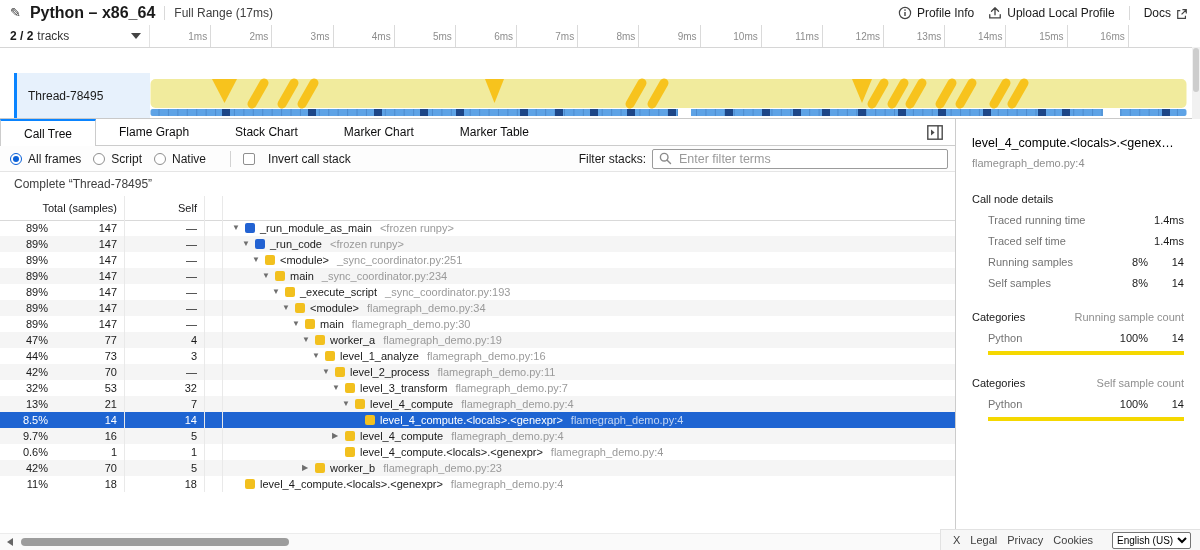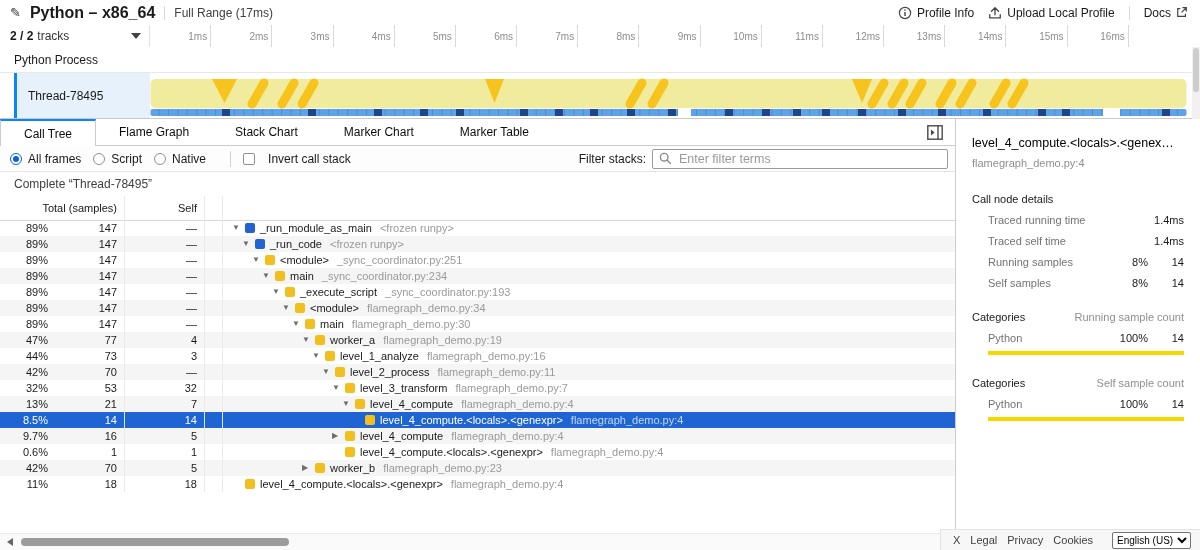--- a/index.html
+++ b/index.html
@@ -7,21 +7,21 @@
        font-family:"Liberation Sans","DejaVu Sans",sans-serif;font-size:12px;color:#1a1a1a;}
 
   
   .app-header{position:absolute;top:0;left:0;right:0;height:25px;border-bottom:1px solid #e3e3e3;
               display:flex;align-items:center;background:#fff;}
   .hdr-left{display:flex;align-items:center;gap:9px;padding-left:10px;}
   .profile-name{font-weight:bold;font-size:16px;}
   .vsep{width:1px;height:14px;background:#d9d9d9;}
   .link{color:#404040;cursor:pointer;text-decoration:none;}
   .hdr-right{margin-left:auto;display:flex;align-items:center;gap:14px;padding-right:12px;}
-  .hdr-btn{display:flex;align-items:flex-start;gap:5px;cursor:pointer;}
+  .hdr-btn{display:flex;align-items:flex-end;gap:5px;cursor:pointer;}
   .pencil{font-size:13px;color:#333;}
 
   
   .timeline-head{position:absolute;top:25px;left:0;right:0;height:22px;border-bottom:1px solid #d6d6d6;
                  display:flex;background:#fff;}
   .tracks-btn{width:150px;box-sizing:border-box;border-right:1px solid #e2e2e2;display:flex;
               align-items:center;padding:0 8px 0 10px;cursor:pointer;}
   .tracks-count{font-weight:bold;}
   .tracks-word{margin-left:4px;color:#333;}
   .dd-arrow{margin-left:auto;width:0;height:0;border:5px solid transparent;border-top:6px solid #444;margin-top:5px;}
@@ -183,23 +183,20 @@
         <div class="tick" style="width: 61.1765px;">11ms</div>
         <div class="tick" style="width: 61.1765px;">12ms</div>
         <div class="tick" style="width: 61.1765px;">13ms</div>
         <div class="tick" style="width: 61.1765px;">14ms</div>
         <div class="tick" style="width: 61.1765px;">15ms</div>
         <div class="tick" style="width: 61.1765px;">16ms</div>
         <div class="tick-fill"></div>
       </div>
   </div>
 
-  <div class="process-row">
-    <span>Python Process</span>
-  </div>
   <div class="thread-row">
     <div class="thread-accent"></div>
     <div class="thread-label">
       <span>Thread-78495</span>
     </div>
     <div class="thread-graph">
       <svg id="track-svg" width="1040" height="45" viewBox="0 0 1040 45">
           <rect x="0.5" y="6" width="1036" height="29" rx="5" fill="#f1eb9d"></rect>
           <polygon points="62,6 87,6 74.5,30" fill="#f7c31d"></polygon>
           <line x1="102" y1="31" x2="114" y2="10" stroke="#f7c31d" stroke-width="9" stroke-linecap="round"></line>

